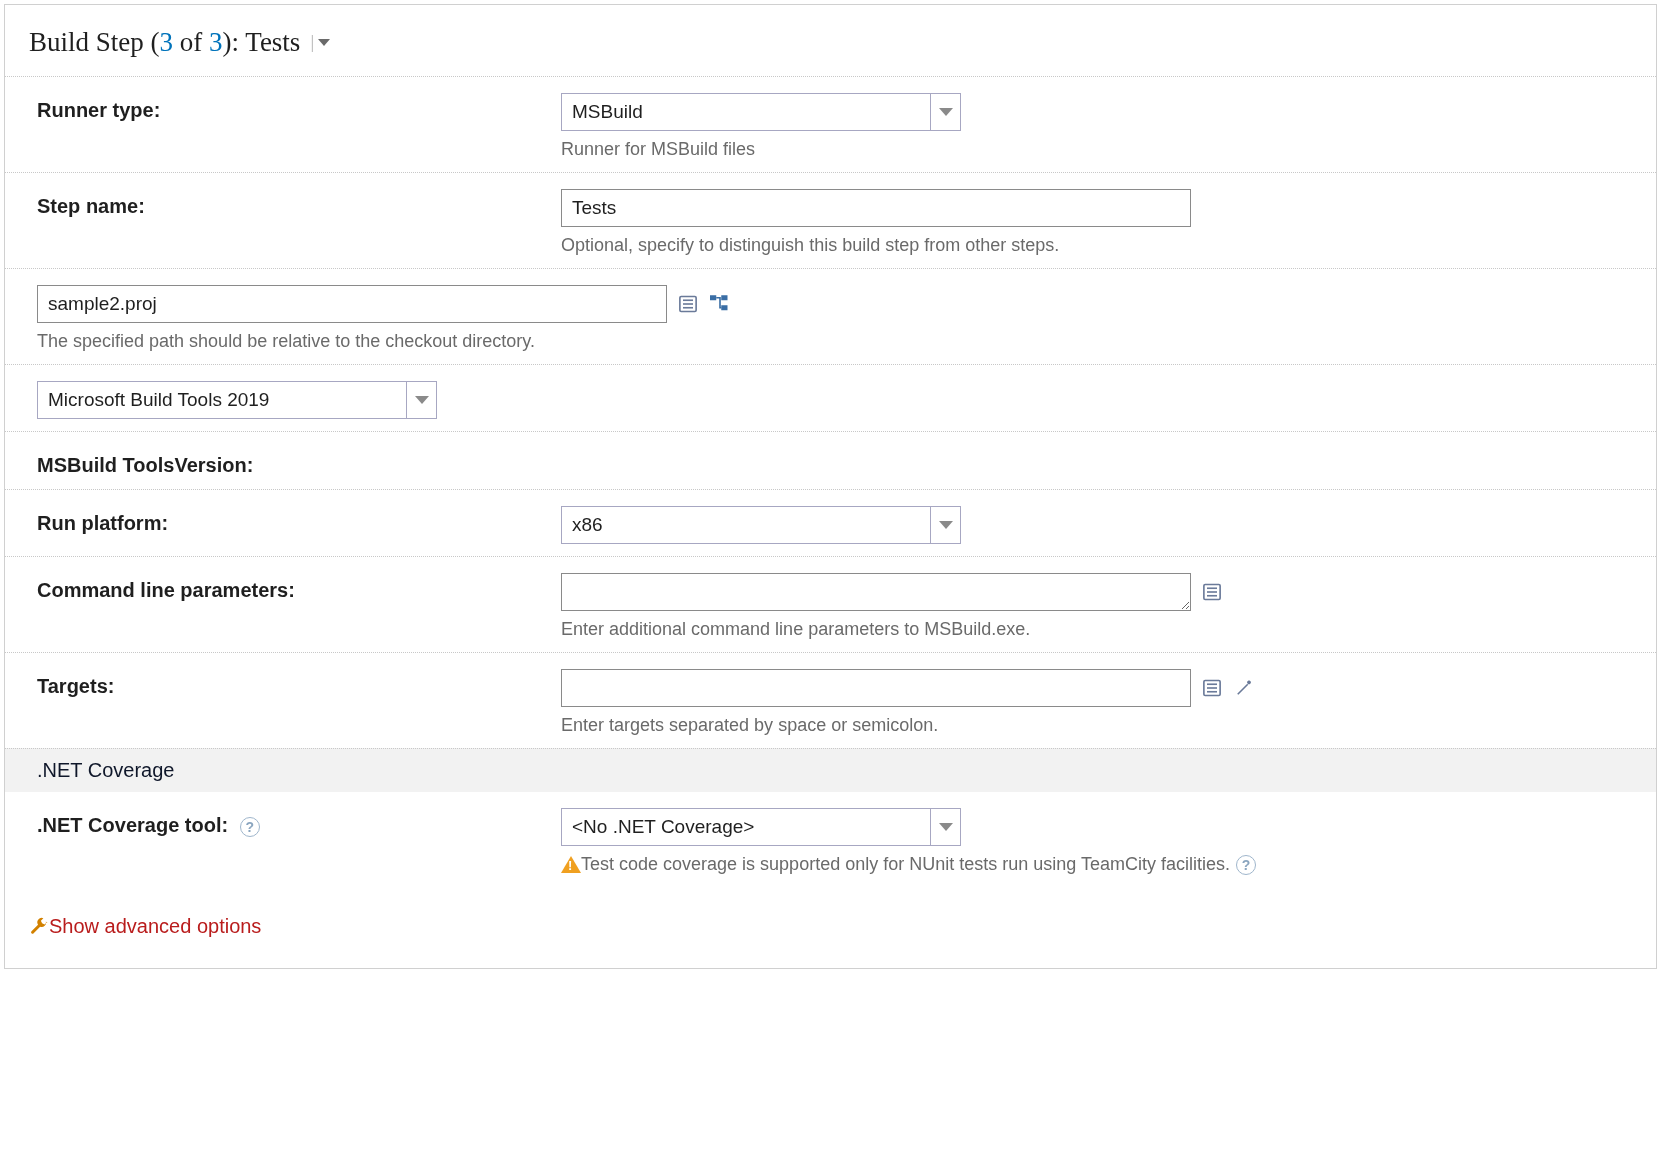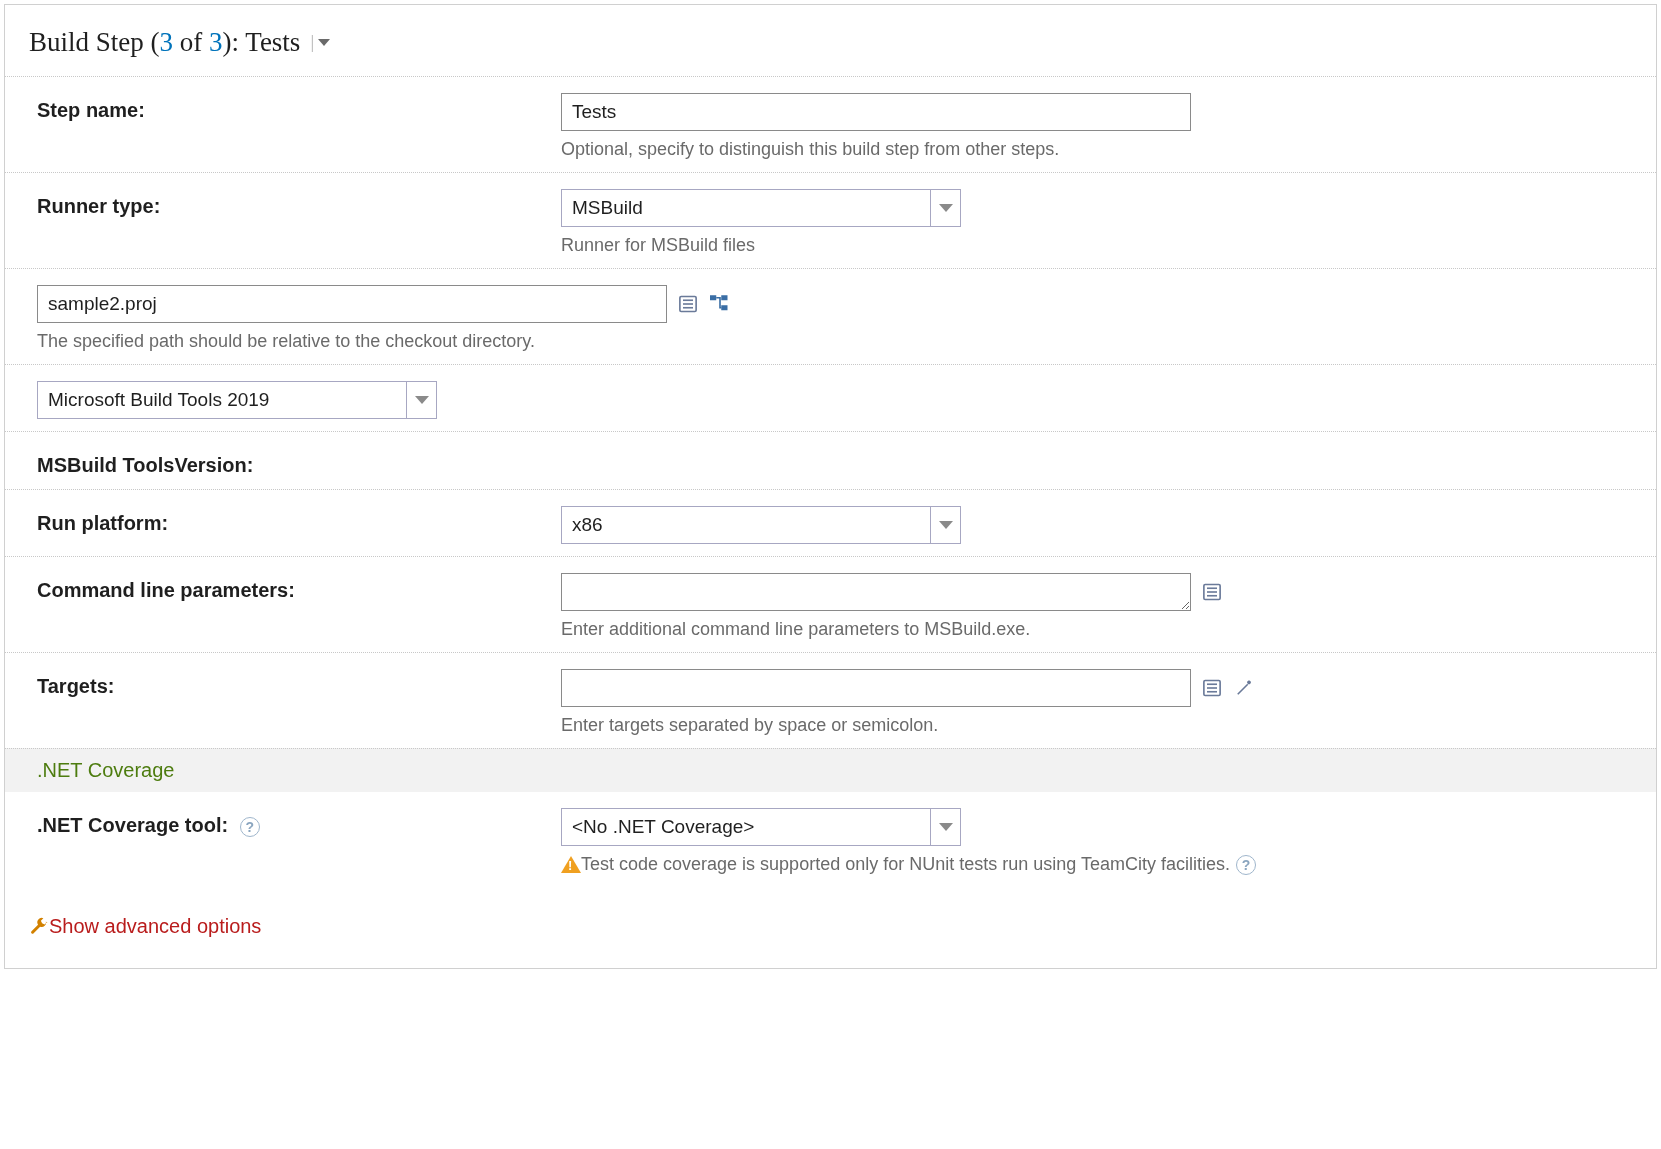--- a/index.html
+++ b/index.html
@@ -123,21 +123,21 @@
       justify-content: center;
       width: 22px; height: 22px;
       color: #6a7a99;
       cursor: pointer;
     }
     .icon-btn svg { width: 20px; height: 20px; }
     .section-header {
       background: #f2f2f2;
       padding: 10px 24px 10px 32px;
       font-size: 20px;
-      color: #4d7c0f;
+      color: #0f172a;
       border-top: 1px dotted #c8c8c8;
     }
     .help-icon {
       display: inline-flex;
       align-items: center; justify-content: center;
       width: 20px; height: 20px;
       border: 1.5px solid #9fb6cc;
       border-radius: 50%;
       color: #8aa5bf;
       font-size: 14px;
@@ -189,45 +189,45 @@
     <span class="header-title">
       <span>Build Step (</span><span class="num">3</span><span> of </span><span class="num">3</span><span>): Tests</span>
     </span>
     <span class="header-dropdown">
       <span style="color:#b0b0b0;">|</span>
       <span class="chevron"></span>
     </span>
   </div>
 
   <div class="form-row">
-    <div class="label-col">Step name:</div>
-    <div class="input-col">
-      <div class="control-line">
-        <input class="text-input wide" type="text" value="Tests" style="">
-      </div>
-      <div class="hint">Optional, specify to distinguish this build step from other steps.</div>
-    </div>
-  </div>
-
-  <div class="form-row">
     <div class="label-col">Runner type:</div>
     <div class="input-col">
       <div class="control-line">
         <div class="select">
           <span>MSBuild</span>
           <span class="select-btn">
               <span class="chev"></span>
             </span>
         </div>
       </div>
       <div class="hint">Runner for MSBuild files</div>
     </div>
   </div>
 
   <div class="form-row">
+    <div class="label-col">Step name:</div>
+    <div class="input-col">
+      <div class="control-line">
+        <input class="text-input wide" type="text" value="Tests" style="">
+      </div>
+      <div class="hint">Optional, specify to distinguish this build step from other steps.</div>
+    </div>
+  </div>
+
+  <div class="form-row">
     <div class="input-col">
       <div class="control-line">
         <input class="text-input wide" type="text" value="sample2.proj" style="">
         <span class="icon-btn">
           <svg viewBox="0 0 16 16" fill="none" stroke="currentColor" stroke-width="1.3">
               <rect x="1.5" y="2" width="13" height="12" rx="1"></rect>
               <line x1="4" y1="5" x2="12" y2="5"></line>
               <line x1="4" y1="8" x2="12" y2="8"></line>
               <line x1="4" y1="11" x2="12" y2="11"></line>
             </svg>

